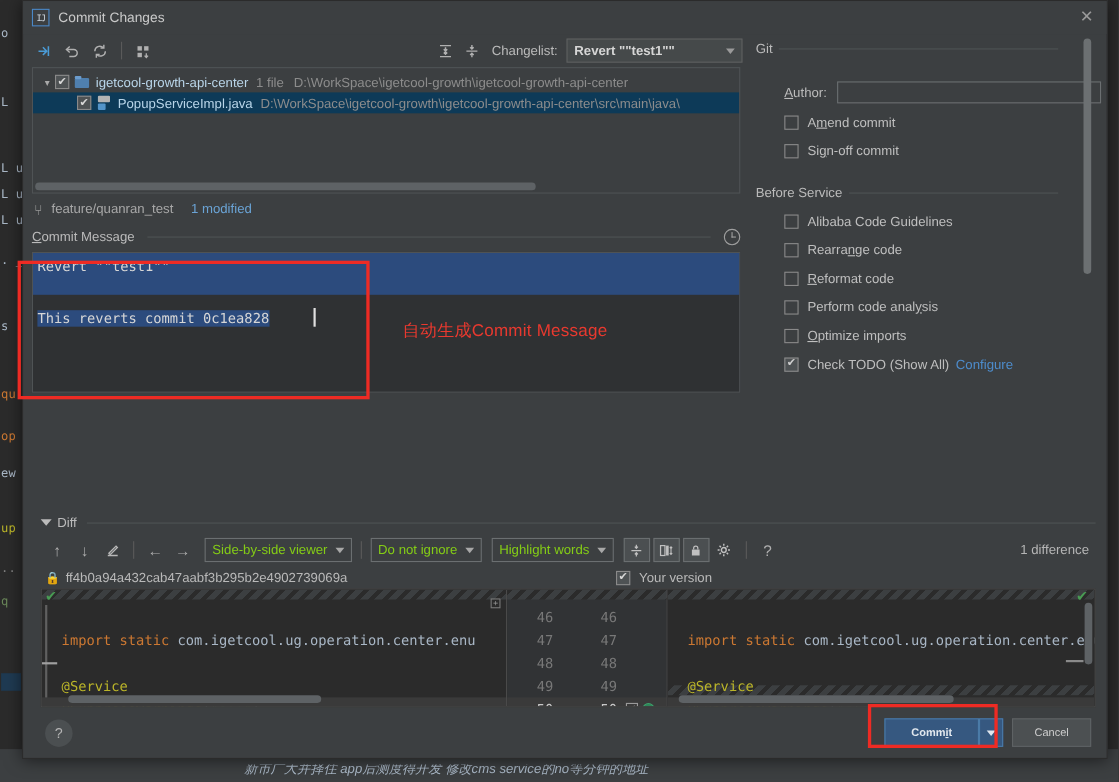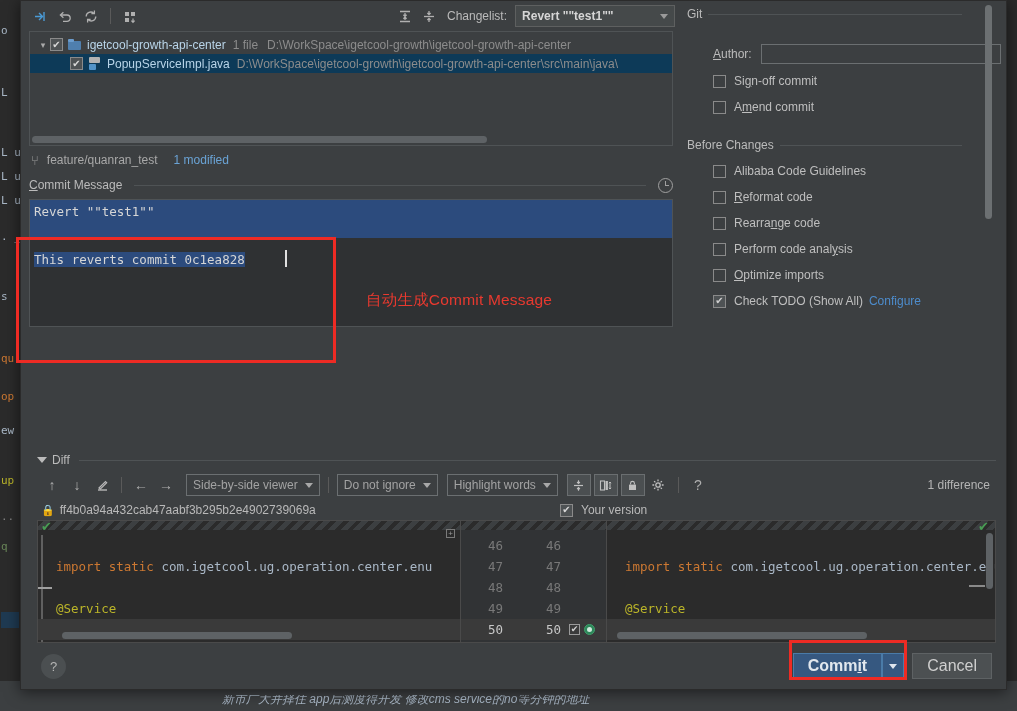--- a/index.html
+++ b/index.html
@@ -254,21 +254,21 @@
   .diff-tools {
     display: flex; align-items: center; gap: 3px; padding: 4px 10px 4px 20px;
     height: 30px; position: relative;
   }
   .ib {
     width: 22px; height: 22px; display: flex; align-items: center;
     justify-content: center; color: #aeaeae; font-size: 14px;
   }
   .ib.boxed { border: 1px solid #6a6e70; background: #4b4f51; width: 24px; }
   .dcombo {
-    height: 22px; background: #3c3f41; border: 1px solid #6b6f71; color: #a3a3a3;
+    height: 22px; background: #3c3f41; border: 1px solid #6b6f71; color: #84cc16;
     display: flex; align-items: center; padding: 0 6px; font-size: 12px;
   }
   .dcombo .arrow {
     width: 0; height: 0; border-left: 4px solid transparent;
     border-right: 4px solid transparent; border-top: 5px solid #a8a8a8;
     margin-left: 7px;
   }
   .diffcount { position: absolute; right: 16px; color: #b5b5b5; font-size: 12px; }
 
   .rev-row {
@@ -348,21 +348,21 @@
     padding: 0 12px; position: relative;
   }
   .help-btn {
     width: 25px; height: 25px; border-radius: 50%; background: #4b4f51;
     color: #b5b5b5; display: flex; align-items: center; justify-content: center;
     font-size: 13px; margin-left: 8px;
   }
   .btns { position: absolute; right: 14px; display: flex; align-items: center; gap: 8px; }
   .btn {
     height: 26px; min-width: 72px; padding: 0 14px; border: 1px solid #5e6264;
-    background: #4c5052; color: #cfcfcf; font-size: 16px;
+    background: #4c5052; color: #cfcfcf; font-size: 10px;
     display: flex; align-items: center; justify-content: center;
   }
   .btn.primary {
     background: #365880; border-color: #4a7ba8; color: #e2e8ee; font-weight: bold;
     min-width: 86px;
   }
   .btn.split {
     min-width: 0; width: 22px; padding: 0; background: #365880;
     border-color: #4a7ba8; margin-left: -8px;
   }
@@ -404,20 +404,25 @@
     <div class="bg-mark" style="right:16px;top:520px;color:#cc7832;">rv</div>
     <div class="bg-mark" style="right:14px;top:566px;color:#a9b7c6;">ge</div>
     <div class="bg-bottom"></div>
     <div class="bg-bottom-text">
       <span>新市广大并择住 app后测度得开发 修改cms service的no等分钟的地址</span>
     </div>
   </div>
 
   <div class="dialog">
 
+    <div class="titlebar">
+      <div class="title-icon">IJ</div>
+      <div class="title-text">Commit Changes</div>
+      <div class="title-close">✕</div>
+    </div>
 
     <div class="dialog-body">
 
       <div class="left-col">
 
         <div class="tools">
           <div class="tbtn">
             <svg width="15" height="15" viewBox="0 0 15 15">
               <path d="M3 7.5h7M7 4l3.5 3.5L7 11" stroke="#4a9bd6" stroke-width="1.4" fill="none"></path>
               <path d="M12 3v9" stroke="#4a9bd6" stroke-width="1.4"></path>
@@ -518,43 +523,43 @@
           <span class="rule"></span>
         </div>
 
         <div class="field-row">
           <span class="fl"><u>A</u>uthor:</span>
           <input class="txtfield" type="text" value="" style="">
         </div>
 
         <div class="opt">
           <span class="box"></span>
-          <span class="ol">Si<u>g</u>n-off commit</span>
+          <span class="ol">A<u>m</u>end commit</span>
         </div>
         <div class="opt">
           <span class="box"></span>
-          <span class="ol">A<u>m</u>end commit</span>
+          <span class="ol">Si<u>g</u>n-off commit</span>
         </div>
 
         <div class="grp-head" style="margin:22px 44px 10px 0;">
-          <span class="t">Before Changes</span>
+          <span class="t">Before Service</span>
           <span class="rule"></span>
         </div>
 
         <div class="opt">
           <span class="box"></span>
           <span class="ol">Alibaba Code Guidelines</span>
         </div>
         <div class="opt">
           <span class="box"></span>
-          <span class="ol"><u>R</u>eformat code</span>
+          <span class="ol">Rearra<u>n</u>ge code</span>
         </div>
         <div class="opt">
           <span class="box"></span>
-          <span class="ol">Rearra<u>n</u>ge code</span>
+          <span class="ol"><u>R</u>eformat code</span>
         </div>
         <div class="opt">
           <span class="box"></span>
           <span class="ol">Perform code anal<u>y</u>sis</span>
         </div>
         <div class="opt">
           <span class="box"></span>
           <span class="ol"><u>O</u>ptimize imports</span>
         </div>
         <div class="opt">

